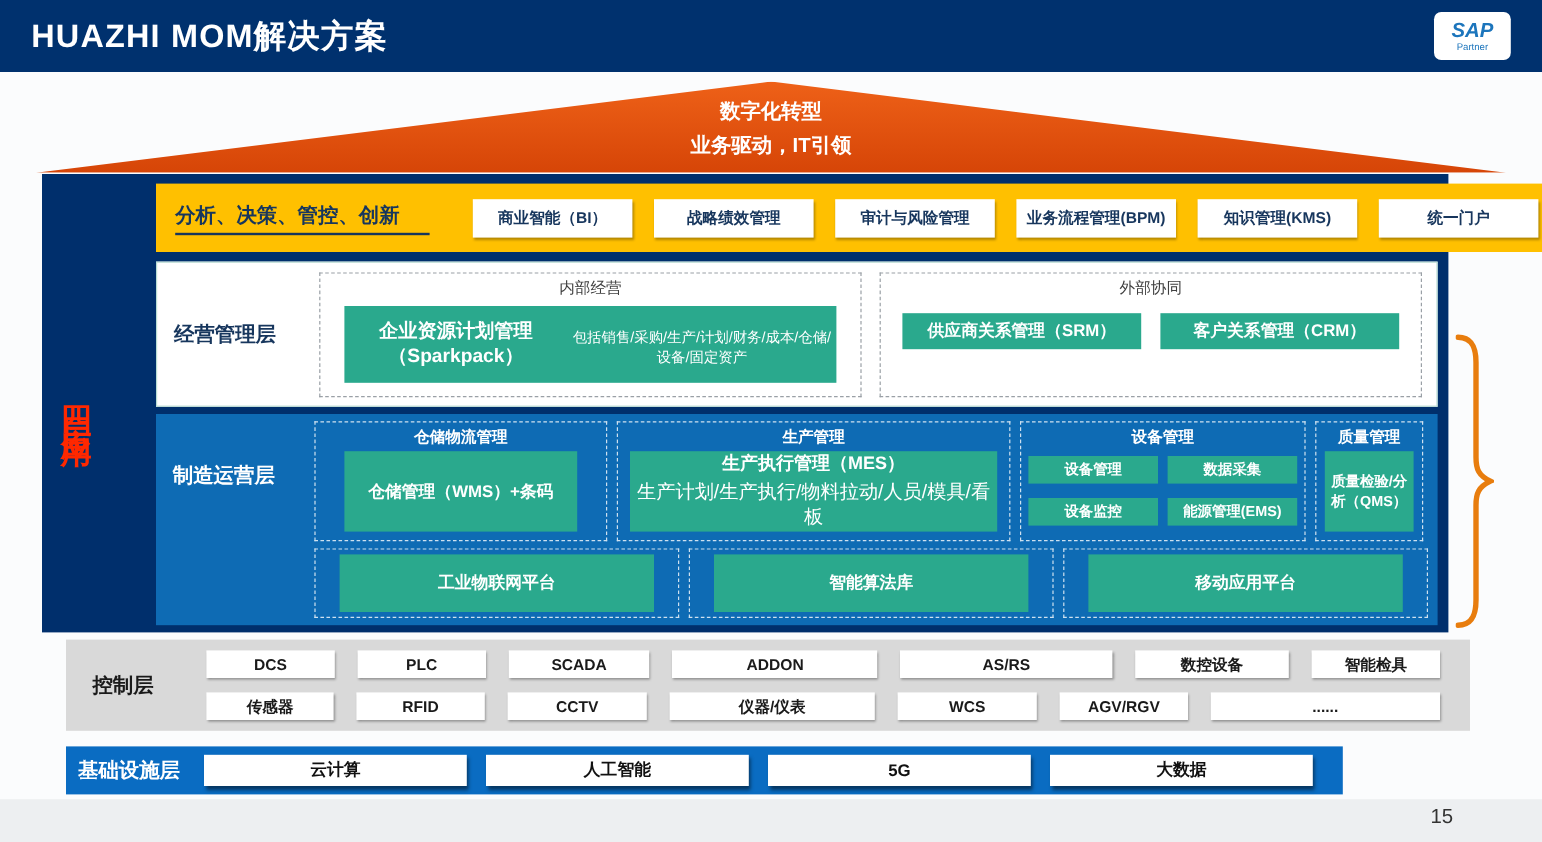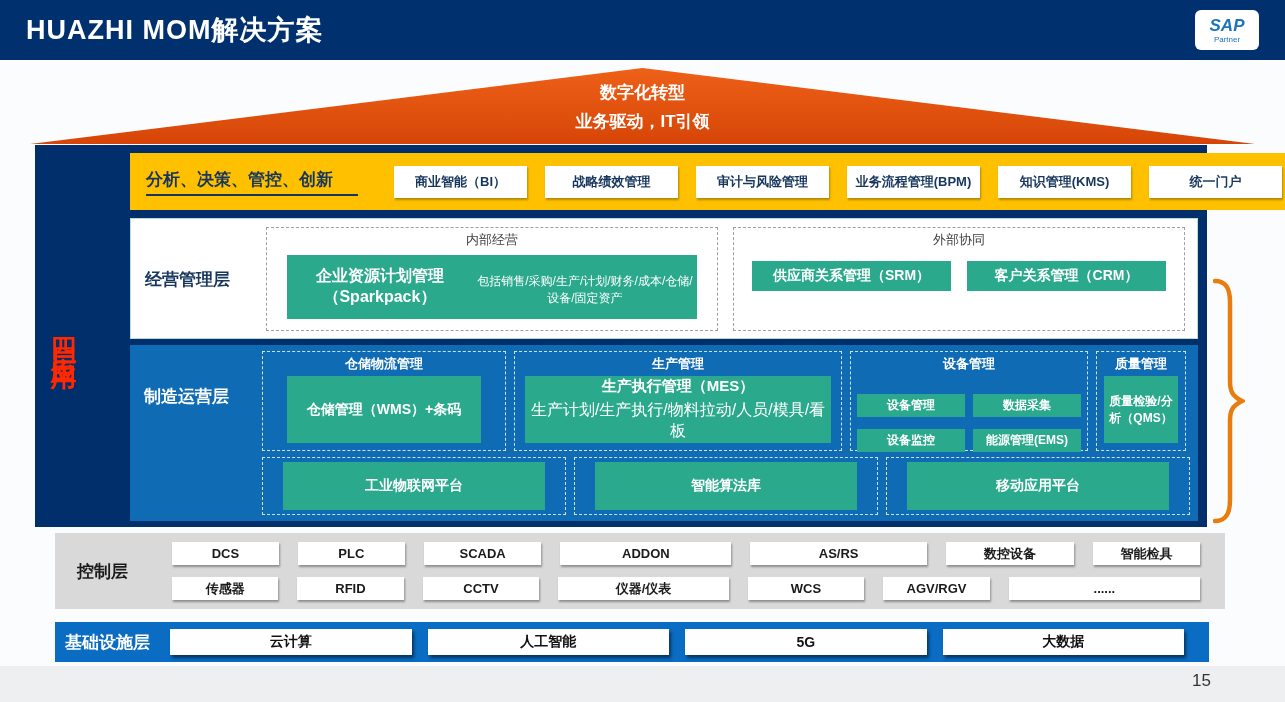--- a/index.html
+++ b/index.html
@@ -80,21 +80,21 @@
 
   
   .mfg-layer { position:absolute; left:95px; top:200px; width:1068px; height:176px; background:#0e6bb4; }
   .mfg-label { position:absolute; left:14px; top:40px; font-size:17px; font-weight:bold; color:#fff; }
   .mfg-content { position:absolute; left:132px; top:6px; width:928px; height:164px; display:flex; flex-direction:column; gap:6px; }
   .mfg-top { display:flex; gap:8px; height:100px; }
   .dash { border:1px dashed rgba(255,255,255,.8); display:flex; flex-direction:column; padding:3px 6px; }
   .dash-title { text-align:center; color:#fff; font-size:13px; font-weight:bold; height:19px; flex:0 0 auto; }
   .col-wh { width:244px; }
   .col-prod { width:328px; }
-  .col-equip { width:238px;gap:14px; }
+  .col-equip { width:238px; }
   .col-q { width:90px; }
   .wms { flex:1; margin:2px 18px 4px; font-size:14px; font-weight:bold; }
   .mes { flex:1; margin:2px 4px 4px; flex-direction:column; text-align:center; }
   .mes-title { font-size:15px; font-weight:bold; }
   .mes-sub { font-size:16px; margin-top:4px; }
   .equip-grid { display:grid; grid-template-columns:1fr 1fr; column-gap:8px; row-gap:12px; margin-top:6px; }
   .eq { height:23px; font-size:12px; font-weight:bold; white-space:nowrap; }
   .qms { flex:1; margin:2px 1px 4px; font-size:12px; font-weight:bold; text-align:center; padding:2px 3px; }
   .mfg-bottom { display:flex; gap:8px; flex:1; }
   .plat { flex:1; padding:4px 20px; }
@@ -108,21 +108,21 @@
   .ctrl-label { position:absolute; left:22px; top:50%; transform:translateY(-50%); font-size:17px; font-weight:bold; color:#1a1a1a; }
   .ctrl-rows { position:absolute; left:117px; right:25px; top:9px; bottom:9px; display:flex; flex-direction:column; justify-content:space-between; }
   .ctrl-row { display:flex; gap:19px; }
   .cbox {
     height:23px; background:#fff; display:flex; align-items:center; justify-content:center;
     font-size:13px; font-weight:bold; color:#1a1a1a; box-shadow:1px 2px 2px rgba(0,0,0,.35);
     flex-basis:0; white-space:nowrap;
   }
 
   
-  .infra-layer { position:absolute; left:55px; top:622px; width:1154px; height:40px; background:#0a6cc2; }
+  .infra-layer { position:absolute; left:55px; top:622px; width:1064px; height:40px; background:#0a6cc2; }
   .infra-label { position:absolute; left:10px; top:50%; transform:translateY(-50%); font-size:17px; font-weight:bold; color:#fff; }
   .infra-boxes { position:absolute; left:115px; right:25px; top:7px; height:26px; display:flex; gap:16px; }
   .ibox {
     flex:1; background:#fff; display:flex; align-items:center; justify-content:center;
     font-size:14px; font-weight:bold; color:#111; box-shadow:2px 3px 3px rgba(0,0,0,.5);
   }
 
   .bottom-strip { position:absolute; left:0; top:666px; width:1285px; height:36px; background:#edeff1; }
   .page-number { position:absolute; left:1192px; top:671px; font-size:17px; color:#333; }
 </style>

